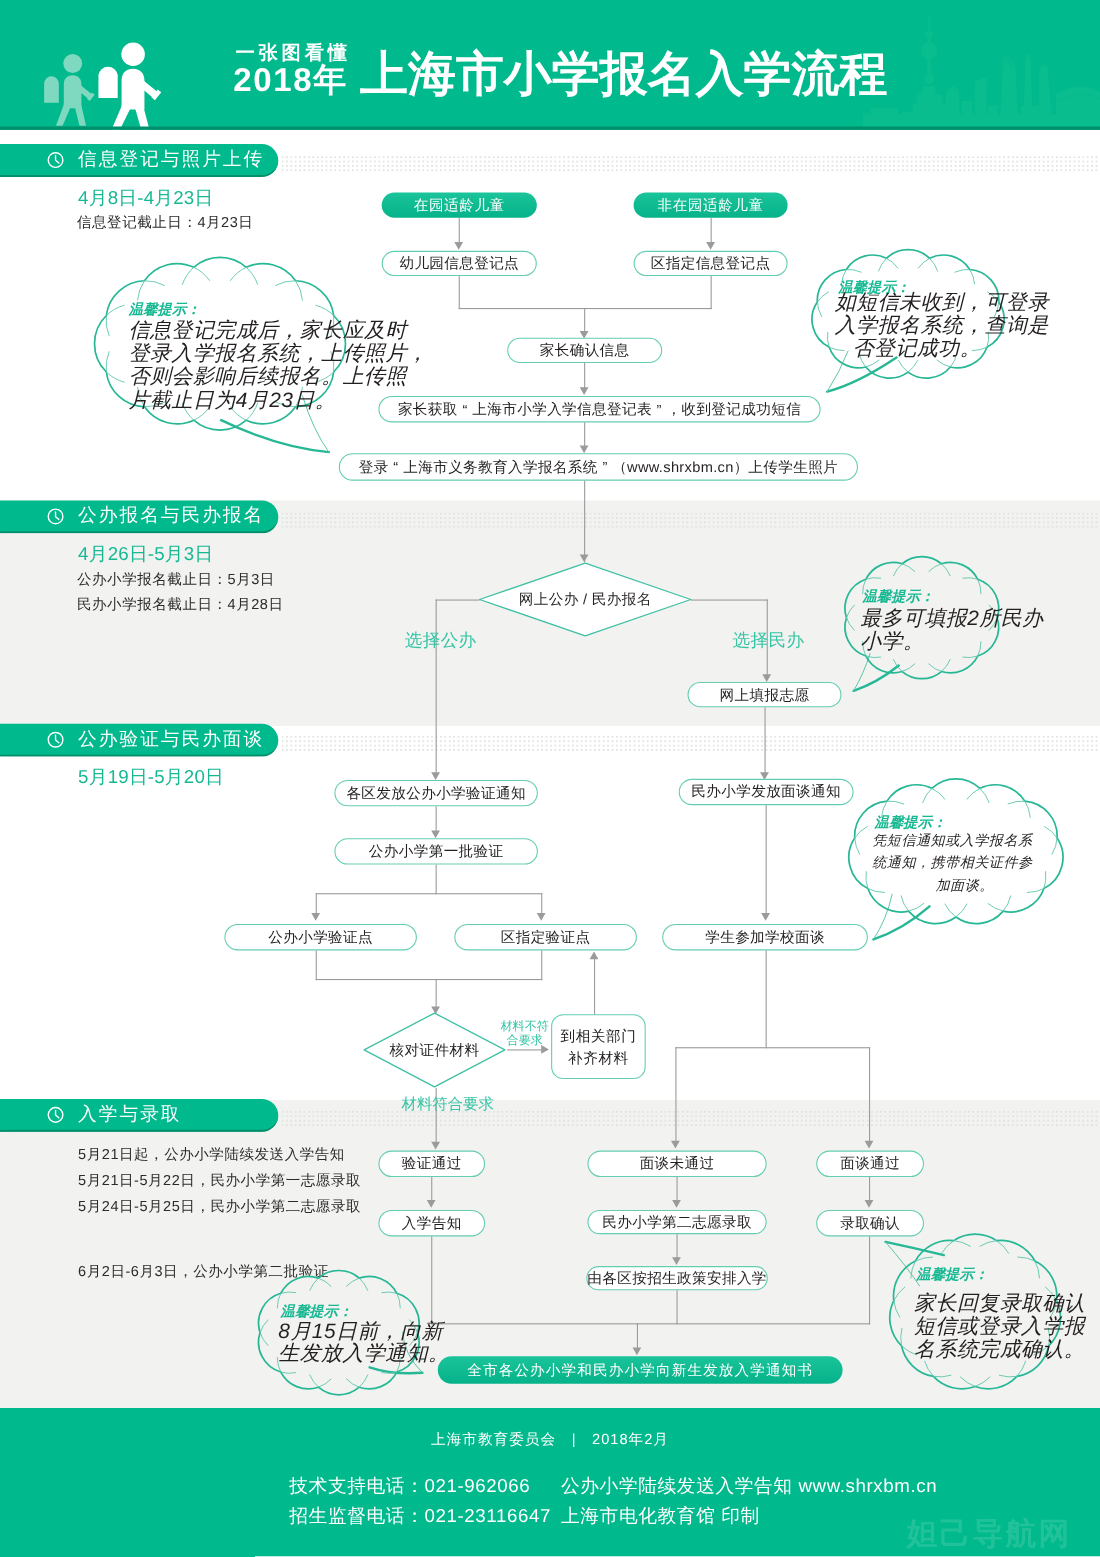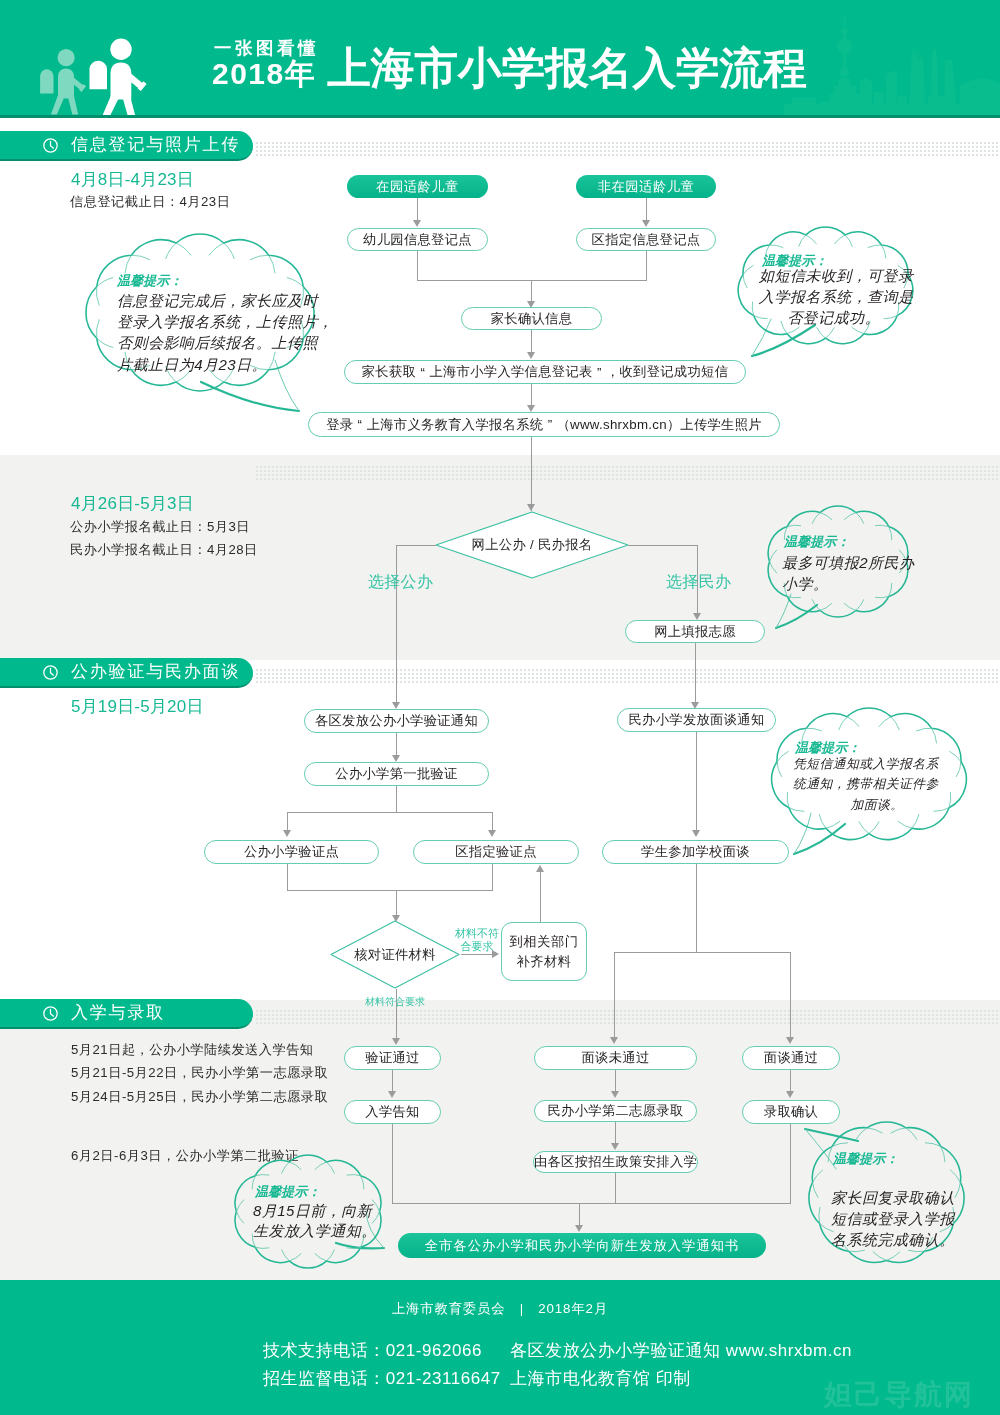--- a/index.html
+++ b/index.html
@@ -58,21 +58,21 @@
 
 .fwq{display:inline-block;width:13.3px;text-align:center;}
 .elabel{position:absolute;color:#35c4a5;font-size:16px;white-space:nowrap;letter-spacing:.3px;}
 .elabel2{position:absolute;color:#35c4a5;font-size:11px;line-height:1.22;text-align:center;}
 
 
 .tip{position:absolute;}
 .tip svg{position:absolute;left:0;top:0;overflow:visible;}
 .tipinner{position:absolute;left:0;top:0;width:100%;}
 .tiphead{color:#18b893;font-style:italic;font-weight:700;font-size:13px;letter-spacing:.1px;line-height:1.2;}
-.tipbody{color:#231f20;font-style:italic;font-size:15px;line-height:21.4px;letter-spacing:.45px;white-space:nowrap;}
+.tipbody{color:#231f20;font-style:italic;font-size:19px;line-height:21.4px;letter-spacing:.45px;white-space:nowrap;}
 .tipinner>*{white-space:nowrap;}
 .tipbody .c{text-align:center;}
 
 
 #ftr{position:absolute;left:0;top:1280px;width:1000px;height:135px;background:#00b98c;overflow:hidden;}
 #ftr .f1{position:absolute;top:20px;left:0;width:100%;text-align:center;color:#fff;font-size:13.3px;letter-spacing:.9px;}
 #ftr .fc{position:absolute;color:#fff;font-size:17px;letter-spacing:.55px;white-space:nowrap;}
 #wm{position:absolute;right:26px;bottom:6px;font-size:28px;font-weight:700;color:rgba(255,255,255,.13);letter-spacing:2px;line-height:1;}
 </style>
 </head>
@@ -151,20 +151,27 @@
   <svg class="clk" viewBox="0 0 24 24">
         <circle cx="12" cy="12" r="9.4" fill="none" stroke="#fff" stroke-width="1.8"></circle>
         <path d="M12 6.2 V12.3 L16.2 15.8" fill="none" stroke="#fff" stroke-width="1.8" stroke-linecap="round" stroke-linejoin="round"></path>
       </svg>
   <span class="lbl">信息登记与照片上传</span>
 </div>
 <div class="dl" style="left:71px;top:168px">4月8日-4月23日</div>
 <div class="dsub w" style="left:70px;top:193px">信息登记截止日：4月23日</div>
 
 <div class="dots" style="left:256px;top:466px;right:0"></div>
+<div class="sec" style="top:455px;width:253px">
+  <svg class="clk" viewBox="0 0 24 24">
+        <circle cx="12" cy="12" r="9.4" fill="none" stroke="#fff" stroke-width="1.8"></circle>
+        <path d="M12 6.2 V12.3 L16.2 15.8" fill="none" stroke="#fff" stroke-width="1.8" stroke-linecap="round" stroke-linejoin="round"></path>
+      </svg>
+  <span class="lbl">公办报名与民办报名</span>
+</div>
 <div class="dl" style="left:71px;top:492px">4月26日-5月3日</div>
 <div class="dsub w" style="left:70px;top:517.5px">公办小学报名截止日：5月3日</div>
 <div class="dsub w" style="left:70px;top:540.5px">民办小学报名截止日：4月28日</div>
 
 <div class="dots" style="left:256px;top:669px;right:0"></div>
 <div class="sec" style="top:658px;width:253px">
   <svg class="clk" viewBox="0 0 24 24">
         <circle cx="12" cy="12" r="9.4" fill="none" stroke="#fff" stroke-width="1.8"></circle>
         <path d="M12 6.2 V12.3 L16.2 15.8" fill="none" stroke="#fff" stroke-width="1.8" stroke-linecap="round" stroke-linejoin="round"></path>
       </svg>
@@ -278,21 +285,21 @@
 </div>
 <div class="node two" style="left:501px;top:922px;width:86px;height:59px">
   <span>到相关部门</span>
   <span>补齐材料</span>
 </div>
 <div class="ln lnv" style="left:540px;top:871px;height:51px"></div>
 <div class="ar up" style="left:535.5px;top:865px"></div>
 
 <div class="ln lnv" style="left:396px;top:989px;height:52px"></div>
 <div class="ar dn" style="left:391.5px;top:1038px"></div>
-<div class="elabel" style="left:365px;top:995px;font-size:10px;letter-spacing:0">材料符合要求</div>
+<div class="elabel" style="left:365px;top:995px;font-size:14px;letter-spacing:0">材料符合要求</div>
 
 <div class="node" style="left:344px;top:1046px;width:97px;height:24px">验证通过</div>
 <div class="ln lnv" style="left:392px;top:1070px;height:22px"></div>
 <div class="ar dn" style="left:387.5px;top:1091px"></div>
 <div class="node" style="left:344px;top:1100px;width:97px;height:24px">入学告知</div>
 <div class="ln lnv" style="left:392px;top:1124px;height:80px"></div>
 
 <div class="node" style="left:534px;top:1046px;width:163px;height:24px">面谈未通过</div>
 <div class="ln lnv" style="left:615px;top:1070px;height:22px"></div>
 <div class="ar dn" style="left:610.5px;top:1091px"></div>
@@ -523,29 +530,29 @@
         <path d="M6.57,101.45A35.50,35.50 0 0 0 20.22,109.75" fill="none" stroke="#5ac5aa" stroke-width="0.85" stroke-linecap="round" opacity="0.95"></path>
         <path d="M-0.47,60.37A35.50,35.50 0 0 1 9.62,47.99" fill="none" stroke="#5ac5aa" stroke-width="0.85" stroke-linecap="round" opacity="0.95"></path>
         <path d="M-0.47,60.37A35.50,35.50 0 0 0 4.90,75.41" fill="none" stroke="#5ac5aa" stroke-width="0.85" stroke-linecap="round" opacity="0.95"></path>
         <path d="M19.21,24.35A35.50,35.50 0 0 1 34.77,20.75" fill="none" stroke="#5ac5aa" stroke-width="0.85" stroke-linecap="round" opacity="0.95"></path>
         <path d="M19.21,24.35A35.50,35.50 0 0 0 15.02,39.77" fill="none" stroke="#5ac5aa" stroke-width="0.85" stroke-linecap="round" opacity="0.95"></path>
         <path d="M54.03,5.81A35.50,35.50 0 0 1 69.16,10.94" fill="none" stroke="#5ac5aa" stroke-width="0.85" stroke-linecap="round" opacity="0.95"></path>
         <path d="M54.03,5.81A35.50,35.50 0 0 0 42.99,17.35" fill="none" stroke="#5ac5aa" stroke-width="0.85" stroke-linecap="round" opacity="0.95"></path>
       </svg>
   <div class="tipinner" style="padding:29px 0 0 20px">
     <div class="tiphead">温馨提示：</div>
-    <div class="tipbody" style="margin-top:20px;margin-left:-2px;line-height:21px">
+    <div class="tipbody" style="margin-top:8px;margin-left:-2px;line-height:21px">
       <div>家长回复录取确认</div>
       <div>短信或登录入学报</div>
       <div>名系统完成确认。</div>
     </div>
   </div>
 </div>
 
 <div id="ftr">
   <div class="f1">上海市教育委员会　|　2018年2月</div>
   <div class="fc" style="left:263px;top:59px">技术支持电话：021-962066</div>
-  <div class="fc" style="left:510px;top:59px">各区发放公办小学验证通知  www.shrxbm.cn</div>
+  <div class="fc" style="left:510px;top:59px">公办小学陆续发送入学告知  www.shrxbm.cn</div>
   <div class="fc" style="left:263px;top:87px">招生监督电话：021-23116647</div>
   <div class="fc" style="left:510px;top:87px">上海市电化教育馆  印制</div>
   <div id="wm">妲己导航网</div>
 </div>
 </div>
 
 </body></html>

